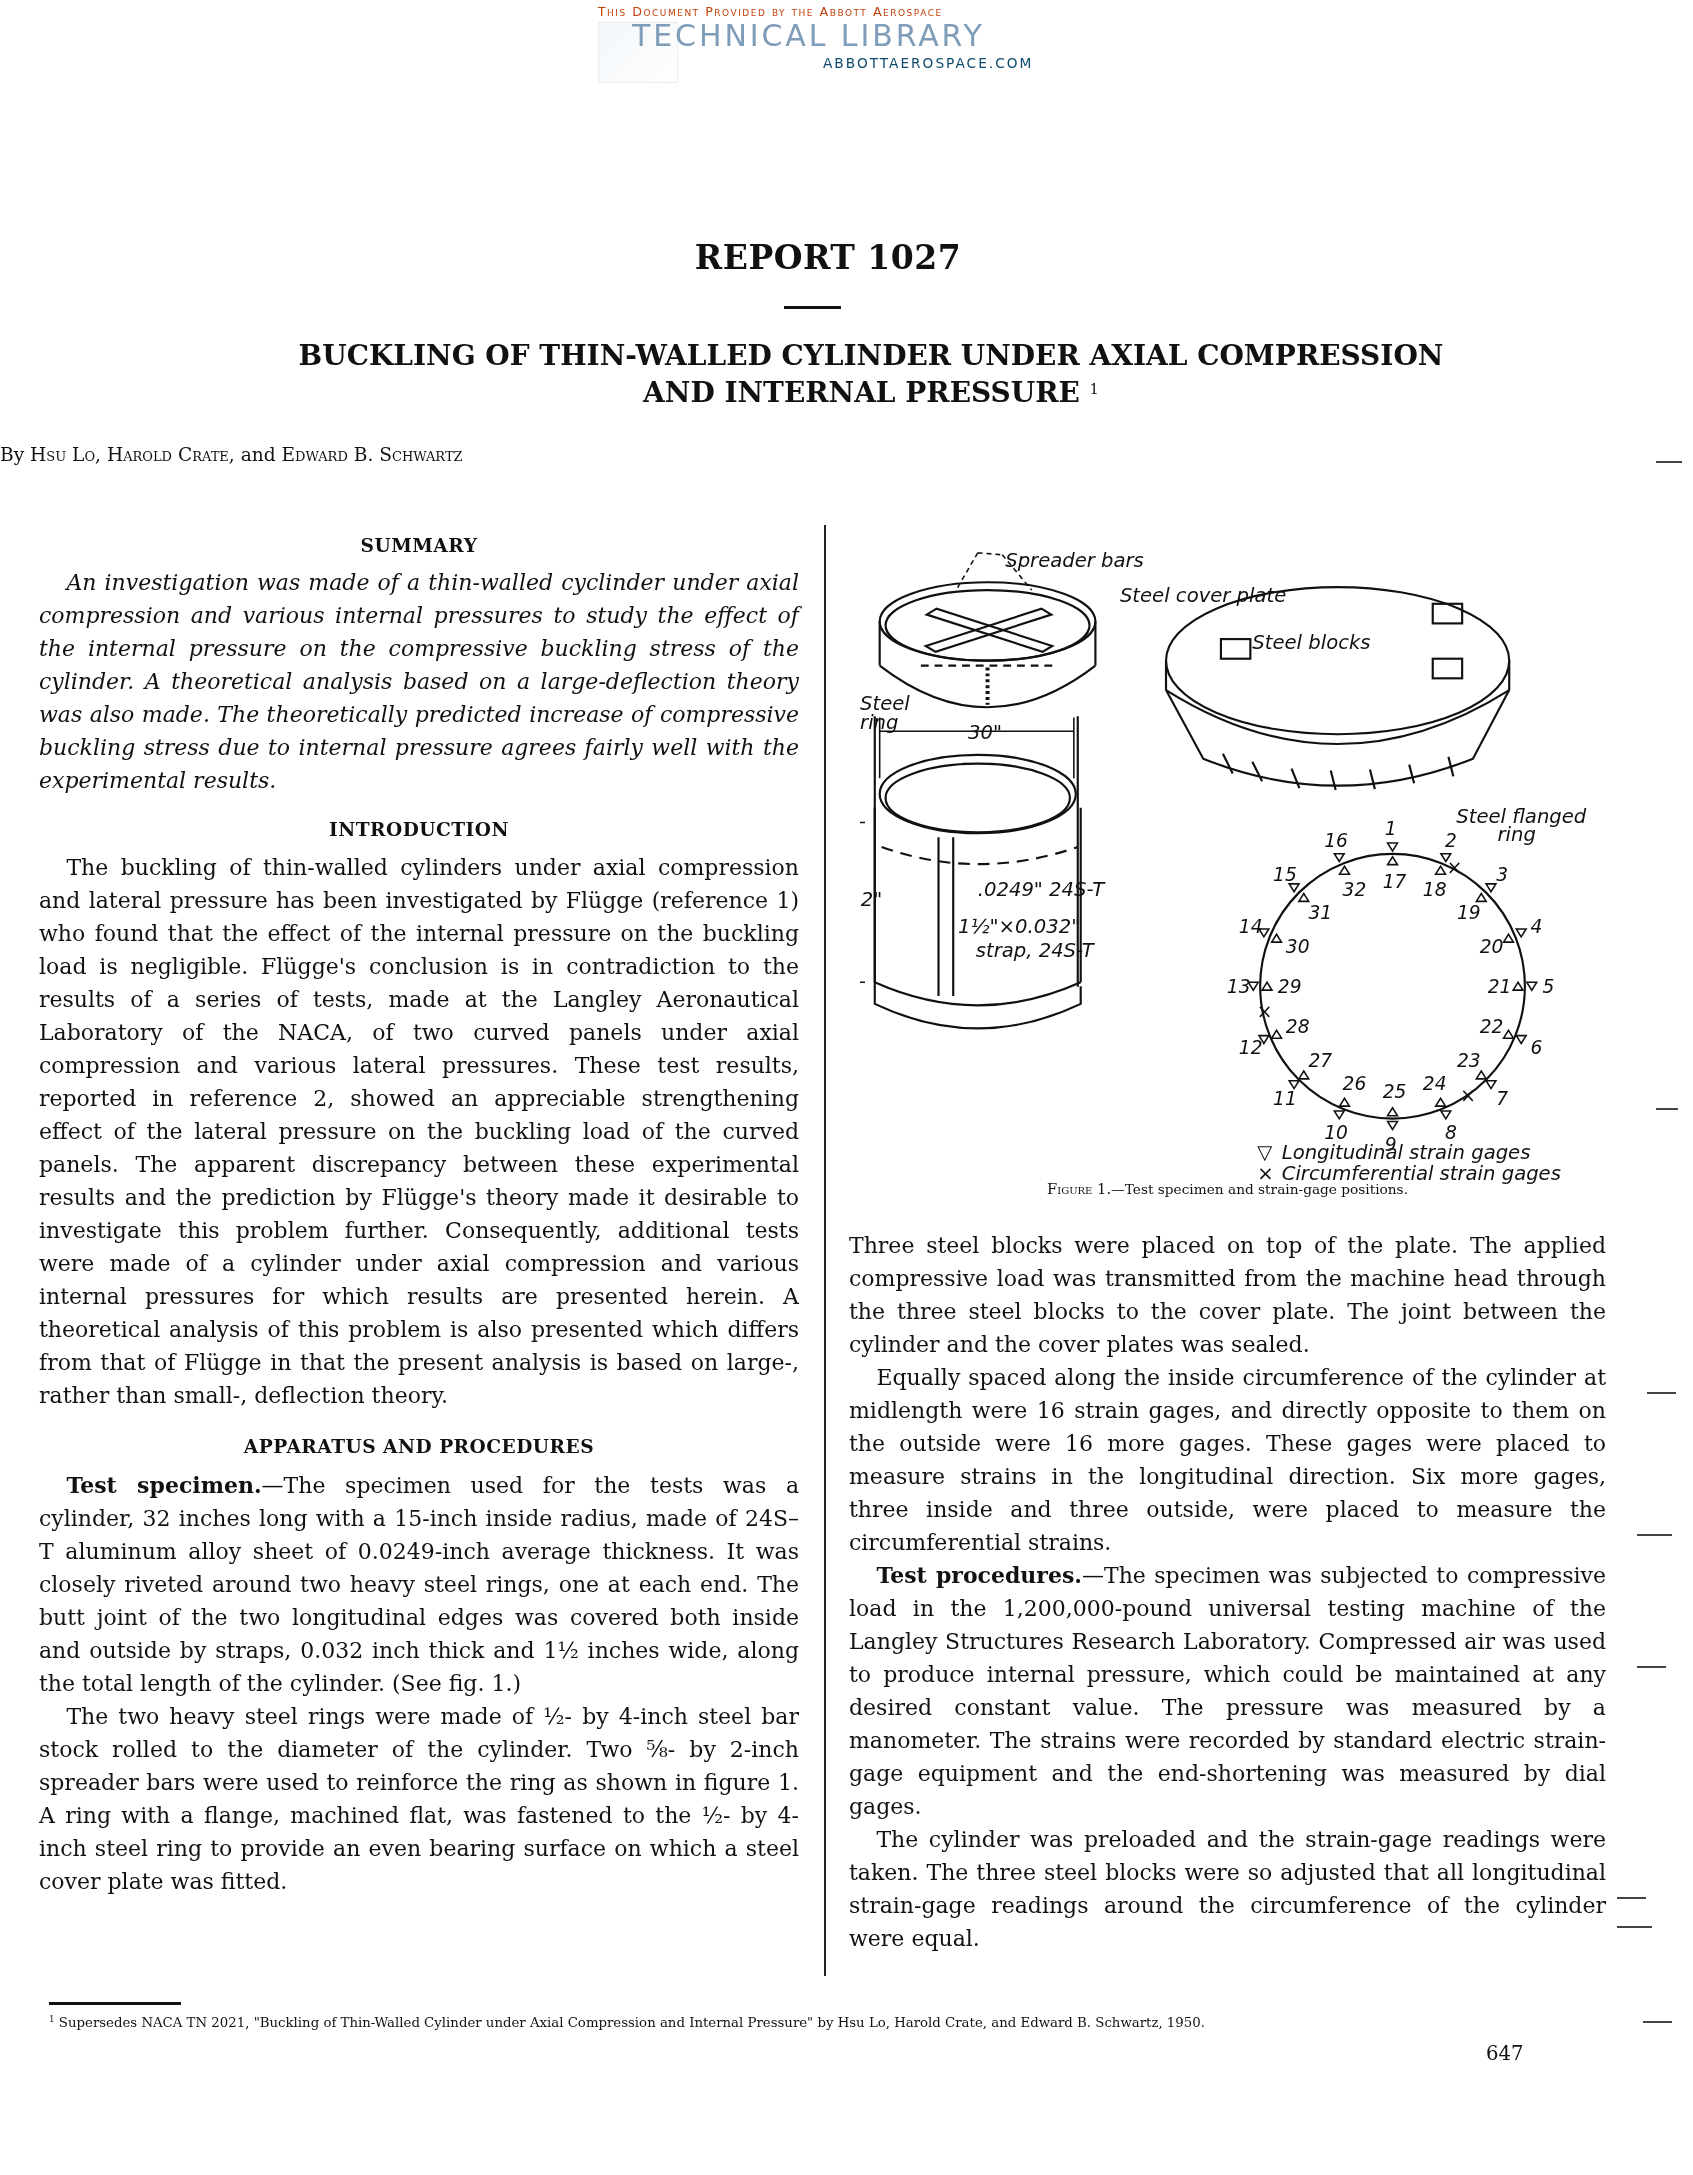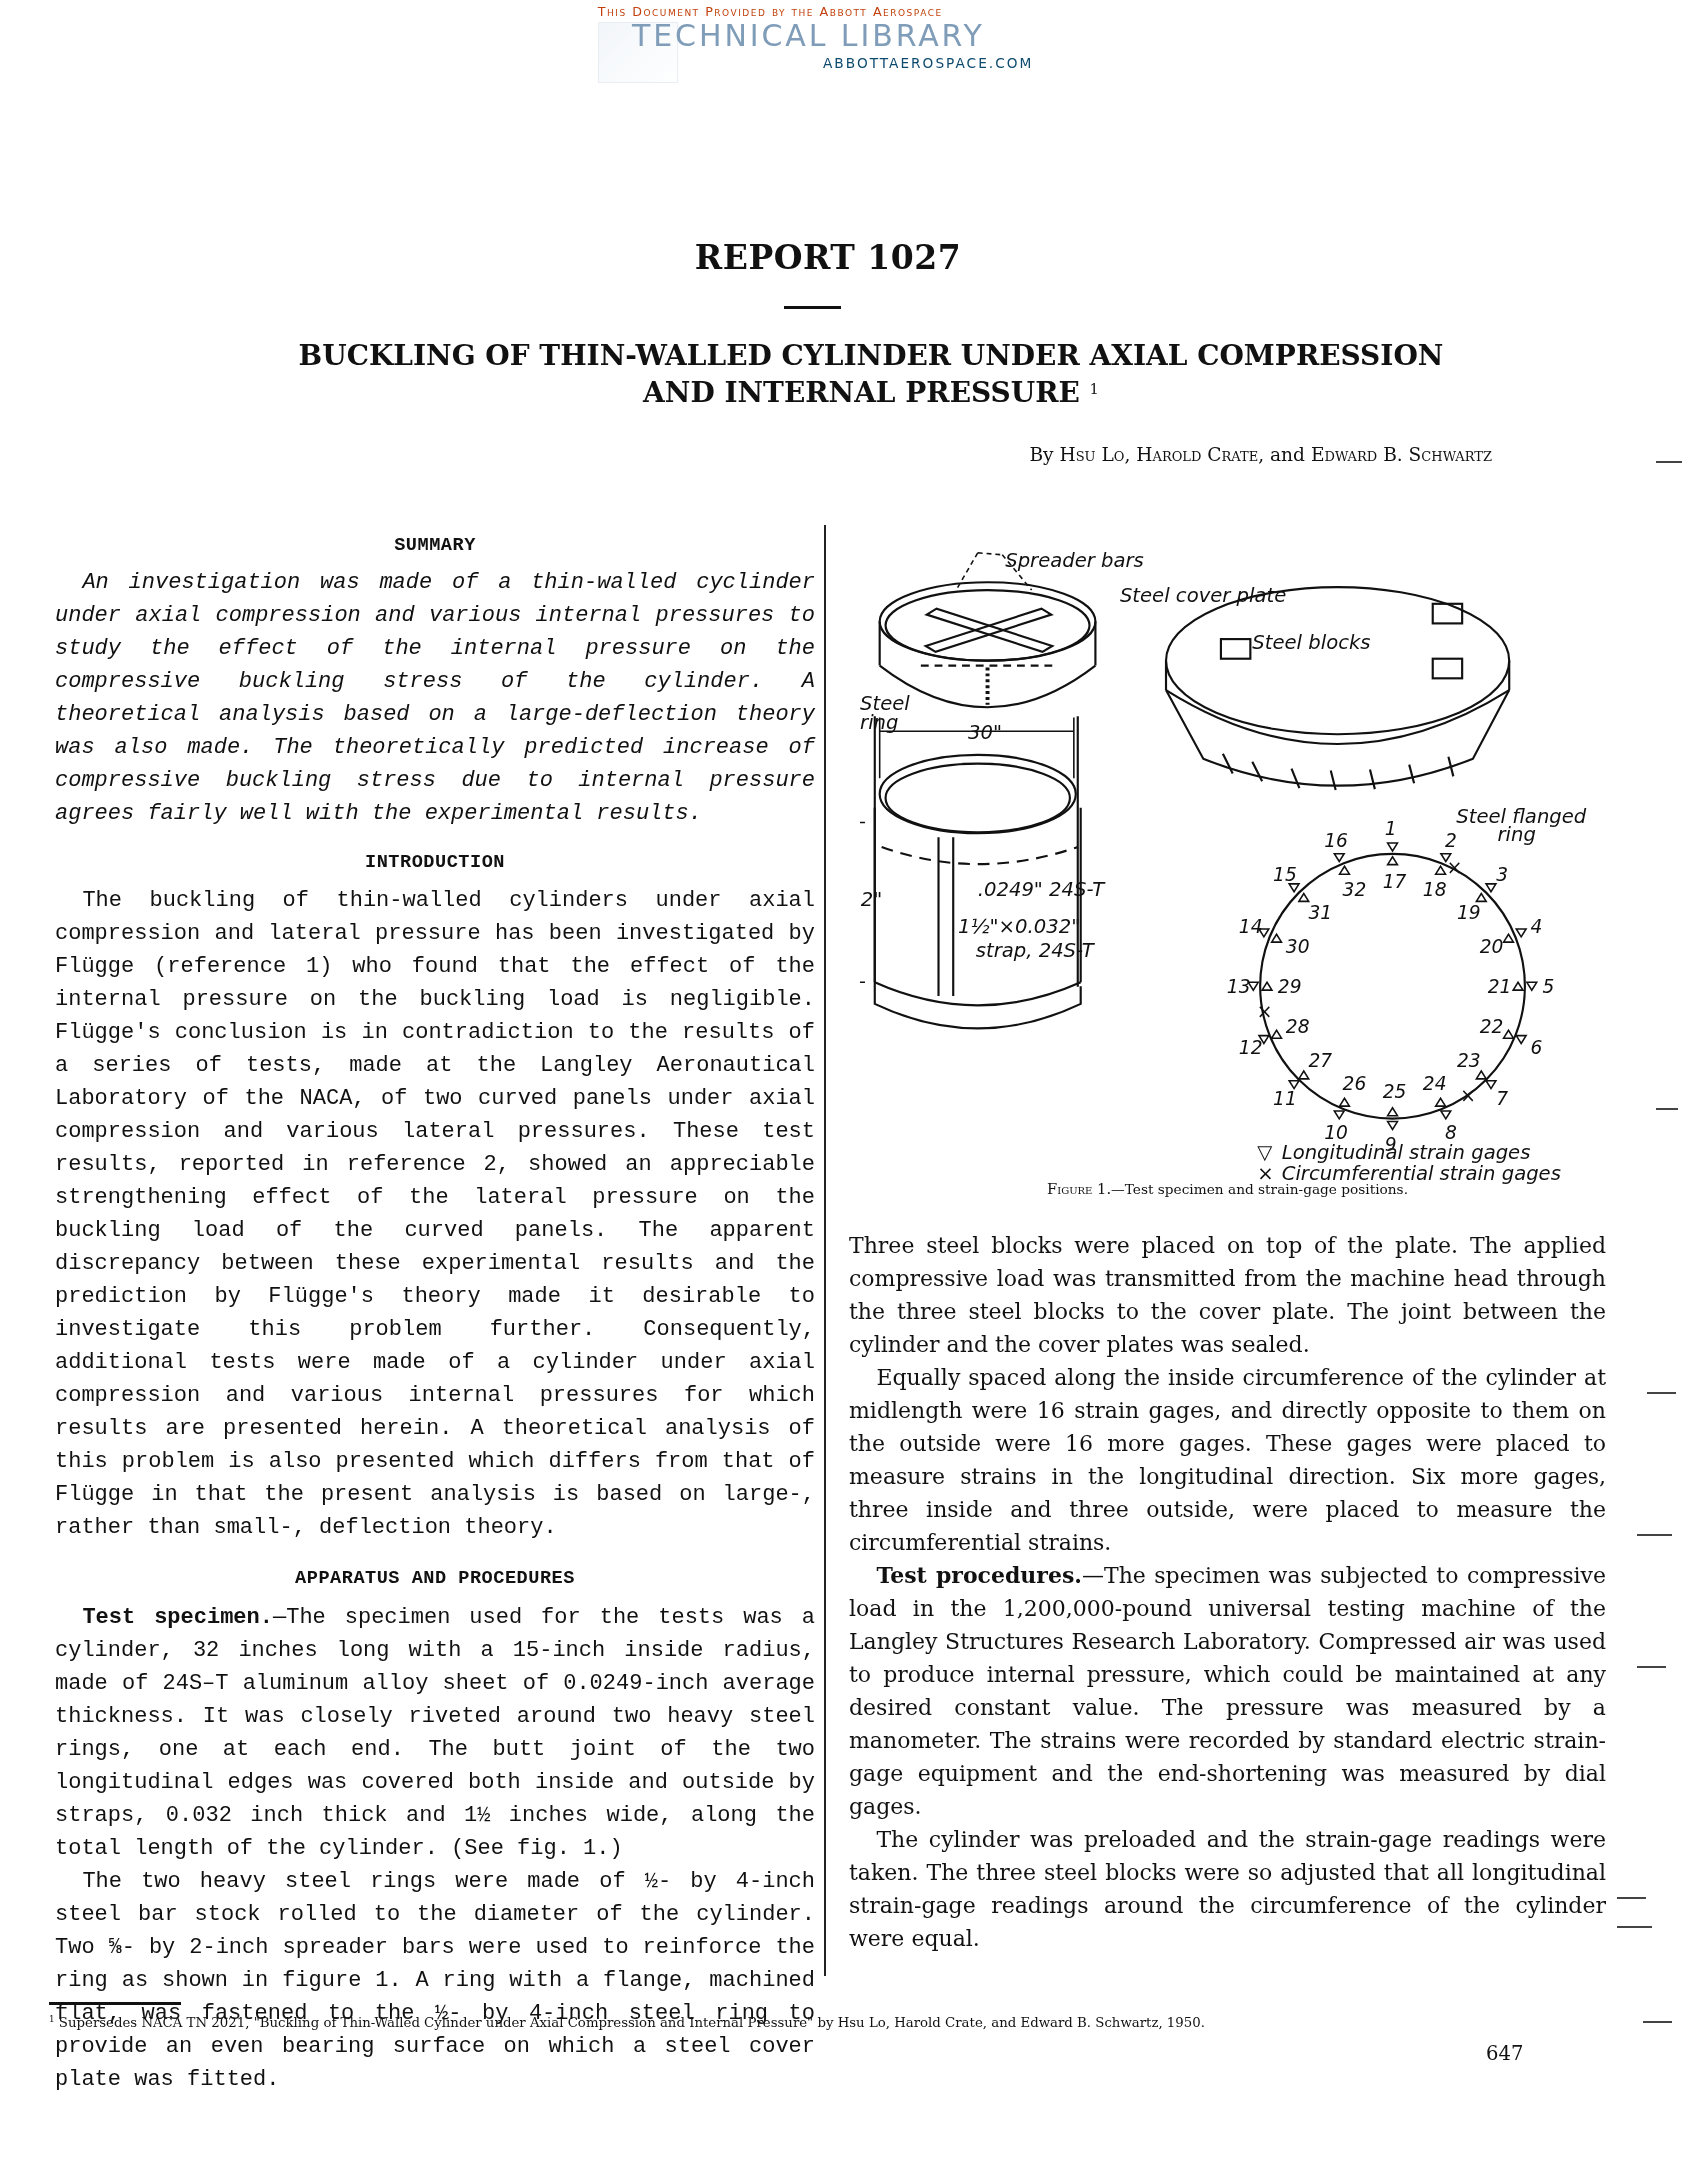--- a/index.html
+++ b/index.html
@@ -10,25 +10,25 @@
   .watermark { position: absolute; left: 588px; top: 2px; width: 510px; height: 78px; }
   .wm-line1 { position: absolute; left: 9.8px; top: 2px; font-family: "DejaVu Sans", sans-serif; font-size: 12.7px; letter-spacing: 1.5px; color: #c2410c; white-space: nowrap; }
   .wm-line2 { position: absolute; left: 44px; top: 15.7px; font-family: "DejaVu Sans", sans-serif; font-size: 30px; letter-spacing: 2.9px; color: #7f9cb8; white-space: nowrap; }
   .wm-line3 { position: absolute; left: 235px; top: 53px; font-family: "DejaVu Sans", sans-serif; font-size: 13.7px; letter-spacing: 2px; color: #0c4a6e; white-space: nowrap; }
   .wm-book { position: absolute; left: 9.8px; top: 19.6px; width: 78px; height: 59px; border: 1px solid #dde6ef; background: linear-gradient(135deg, #eef3f8, #ffffff); opacity: .7; }
 
   .report-no { position: absolute; left: 0; width: 1656px; top: 238px; text-align: center; font-weight: bold; font-size: 33px; letter-spacing: 0.5px; }
   .title-rule { position: absolute; left: 784px; top: 306px; width: 57px; height: 2.9px; background: #111; }
   .title { position: absolute; left: 0; width: 1694px; top: 337px; text-align: center; font-weight: bold; font-size: 28px; line-height: 37px; padding-left: 24px; }
   .title sup { font-size: 14.7px; font-weight: normal; vertical-align: top; position: relative; top: -3.9px; }
-  .authors { position: absolute; left: 0; width: 1492px; top: 444px; text-align: right; font-size: 18.6px; }
+  .authors { position: absolute; left: 0; width: 1492px; top: 444px; text-align: left; font-size: 18.6px; }
   .sc { font-variant: small-caps; }
 
   .col { position: absolute; top: 529px; width: 760px; font-size: 22px; line-height: 33px; text-align: justify; }
-  .col-left { left: 55px; font-family: Liberation Mono, monospace; }
+  .col-left { left: 39px; }
   .col-right { left: 849px; top: 1229px; width: 757px; }
   .divider { position: absolute; left: 824px; top: 525px; width: 2px; height: 1451px; background: #222; }
   .section-head { text-align: center; font-weight: bold; font-size: 18.6px; letter-spacing: 0.5px; margin: 0; }
   .p { margin: 0; text-indent: 27.4px; }
   .p-noindent { margin: 0; text-indent: 0; }
   .summary-text { font-style: italic; }
   .runin { font-weight: bold; }
 
   .figure { position: absolute; left: 845px; top: 543px; width: 765px; height: 686px; margin-left: 15px; }
   .fig-label { font-family: "DejaVu Sans", sans-serif; font-style: italic; font-size: 20px; fill: #111; }

